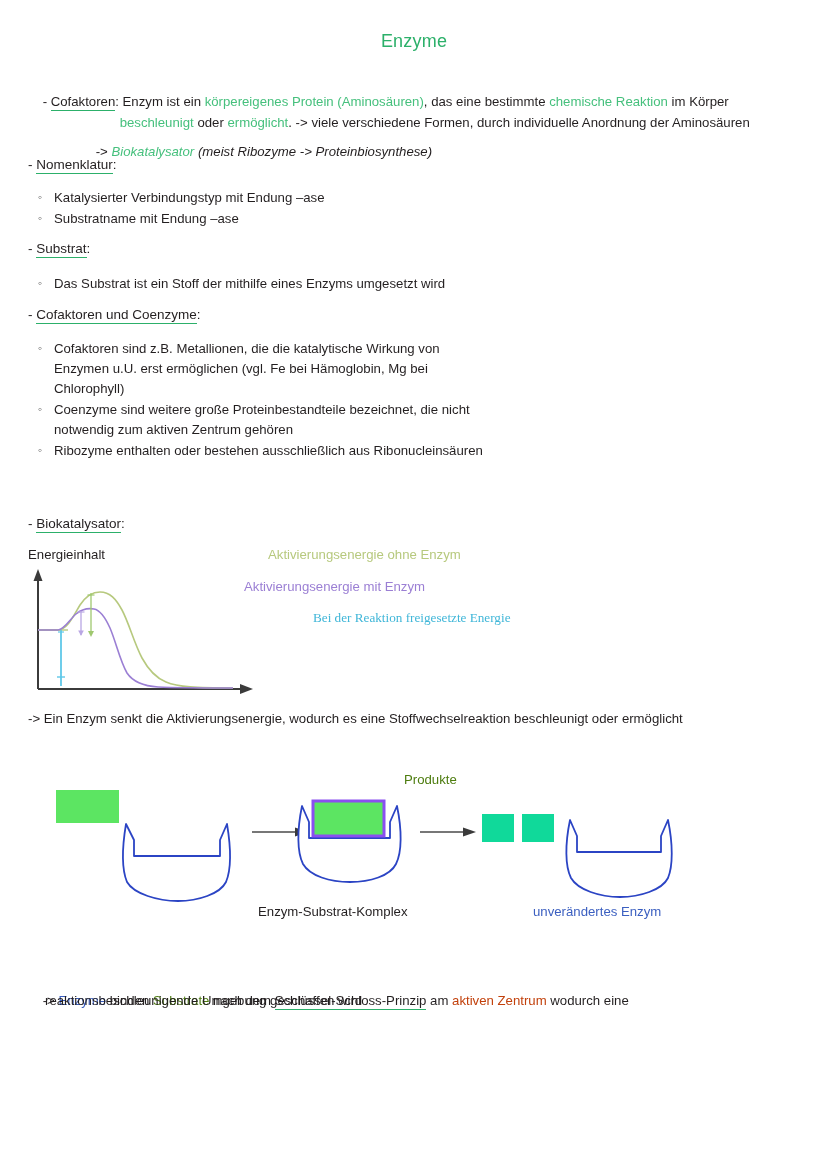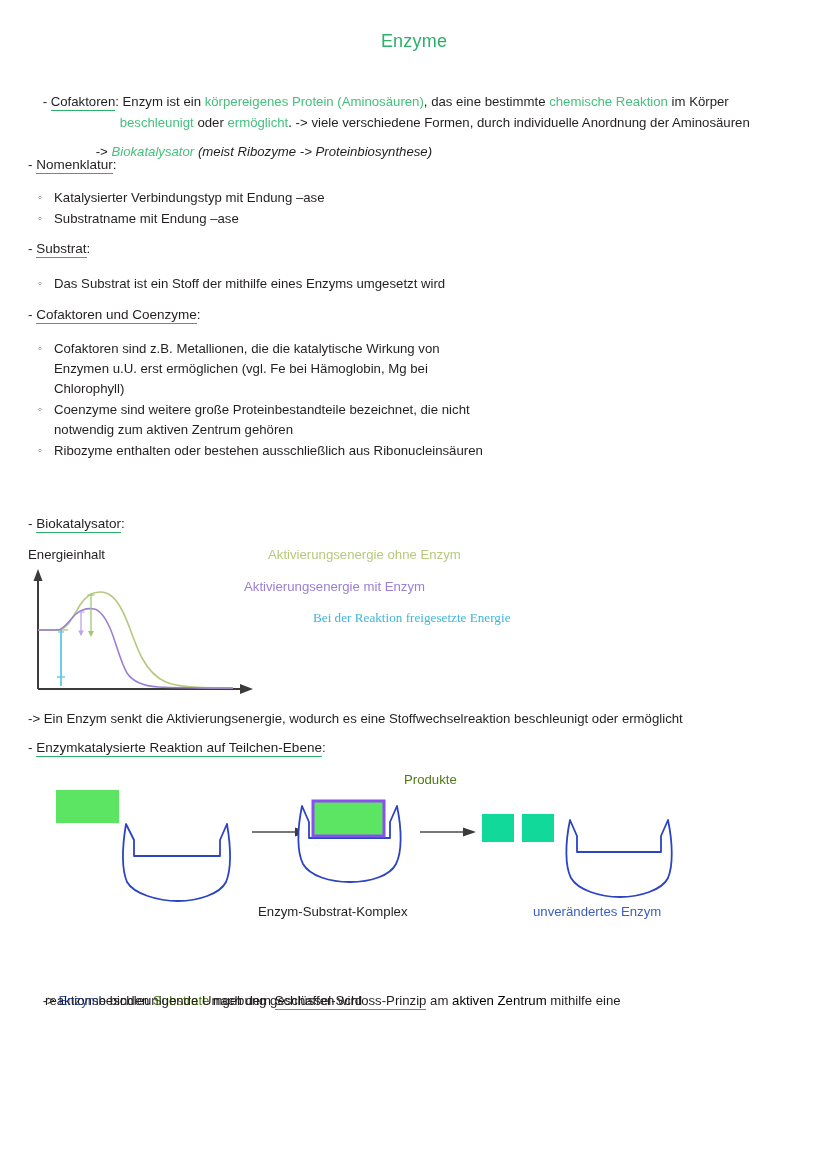--- a/index.html
+++ b/index.html
@@ -74,21 +74,21 @@
     font-size: 12px;
     color: #555;
   }
 
   .g   { color: #46c07d; }
   .gl  { color: #4d7c0f; }          
   .olive { color: #b7c97e; }        
   .violet { color: #9b7fd4; }
   .cyan { color: #3fb6d8; }
   .blue { color: #3b5fc0; }
-  .pink { color: #000000; }
+  .pink { color: #c2410c; }
   .ital { font-style: italic; }
   .ul-green { border-bottom: 1.6px solid #2cb06a; padding-bottom: 1px; }
 
   
   .energy-wrap {
     position: absolute;
     left: 28px;
     top: 565px;
     width: 240px;
     height: 135px;
@@ -208,23 +208,20 @@
       <polygon points="53,71 50.2,65.5 55.8,65.5" fill="#b9a6e3"></polygon>
     </svg>
   </div>
 
   <div class="legend-item olive" style="left:268px; top:547px;">Aktivierungsenergie ohne Enzym</div>
   <div class="legend-item violet" style="left:244px; top:579px;">Aktivierungsenergie mit Enzym</div>
   <div class="legend-item cyan" style="left:313px; top:610px;font-family:Liberation Serif, serif;">Bei der Reaktion freigesetzte Energie</div>
 
   <div class="tblock" style="left:28px; top:708px; width:780px;">-&gt; Ein Enzym senkt die Aktivierungsenergie, wodurch es eine Stoffwechselreaktion beschleunigt oder ermöglicht</div>
 
-  <div class="hd" style="left:28px; top:740px;">
-    <span>- </span><span class="u">Enzymkatalysierte Reaktion auf Teilchen-Ebene</span><span>:</span>
-  </div>
 
   <div class="produkte-label gl">Produkte</div>
 
   <div class="reaction-wrap">
     <svg width="790" height="160" viewBox="0 0 790 160">
 
       <rect x="26" y="20" width="63" height="33" fill="#5ce562"></rect>
       <path d="M96,54 C92,78 92,100 97,112 C104,124 128,131 148,131
                C168,131 190,124 196,112 C201,100 201,78 197,54
                L190,70 L190,86 L104,86 L104,70 Z" fill="#ffffff" stroke="#2b44c4" stroke-width="1.8" stroke-linejoin="round"></path>
@@ -245,17 +242,17 @@
       <path d="M540,50 C535,74 535,96 541,108 C548,120 570,127 590,127
                C610,127 632,120 638,108 C643,96 643,74 638,50
                L631,66 L631,82 L547,82 L547,66 Z" fill="#ffffff" stroke="#2b44c4" stroke-width="1.8" stroke-linejoin="round"></path>
     </svg>
   </div>
 
   <div class="diagram-caption" style="left:258px; top:904px;">Enzym-Substrat-Komplex</div>
   <div class="diagram-caption blue" style="left:533px; top:904px;">unverändertes Enzym</div>
 
   <div class="tblock" style="left:28px; top:969px; width:760px;">
-    <span>-&gt; </span><span class="blue">Enzyme</span><span> binden </span><span class="gl">Substrate</span><span> nach dem </span><span class="ul-green">Schlüssel-Schloss-Prinzip</span><span> am </span><span class="pink">aktiven Zentrum</span><span> mithilfe eine</span>
+    <span>-&gt; </span><span class="blue">Enzyme</span><span> binden </span><span class="gl">Substrate</span><span> nach dem </span><span class="ul-green">Schlüssel-Schloss-Prinzip</span><span> am </span><span class="pink">aktiven Zentrum</span><span> wodurch eine</span>
   </div>
   <div class="tblock" style="left:45px; top:990px; width:700px;">reaktionsbeschleunigende Umgebung geschaffen wird</div>
 
 </div>
 
 </body></html>

